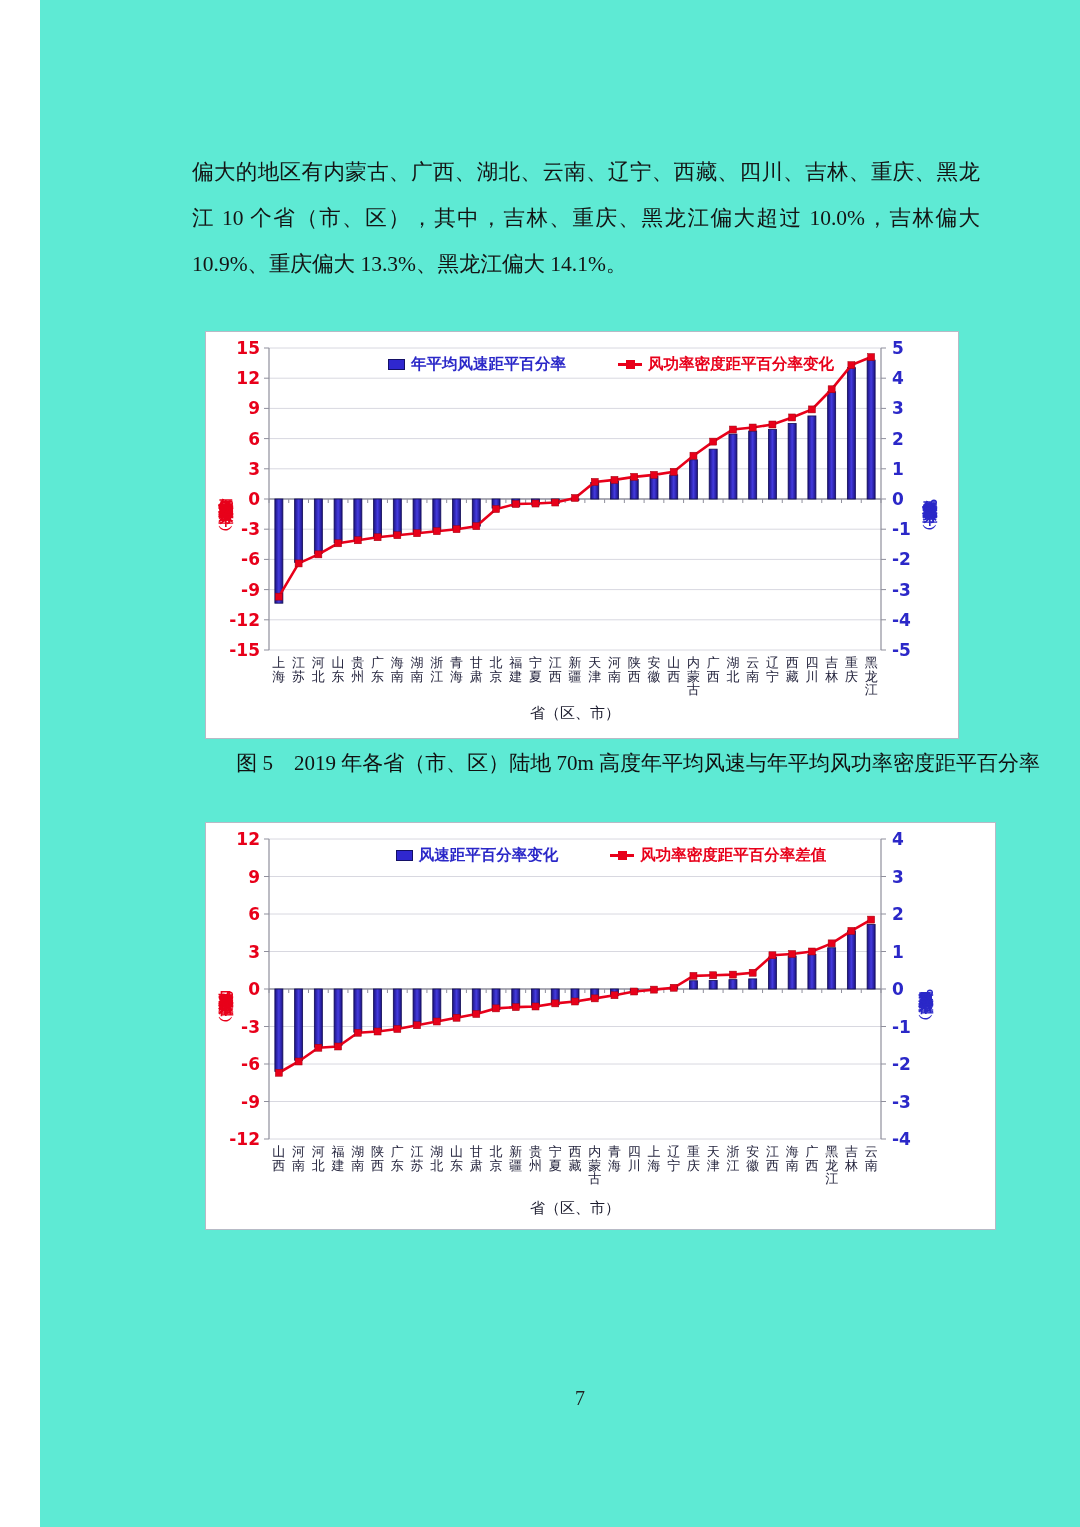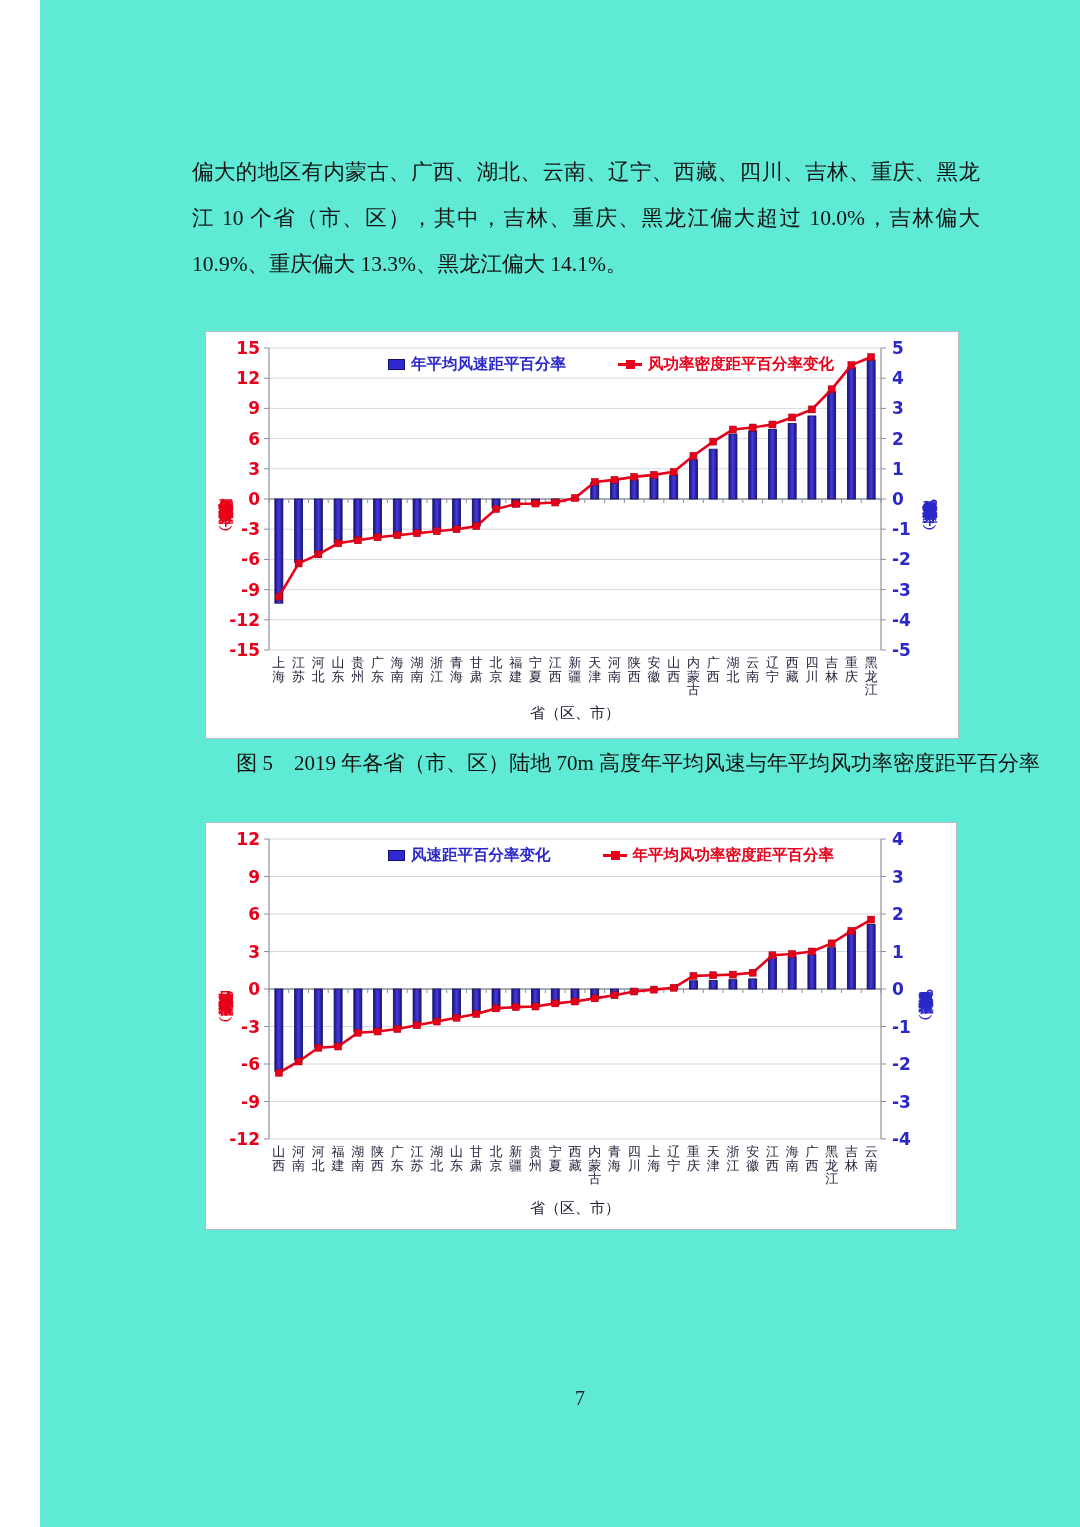--- a/index.html
+++ b/index.html
@@ -2,21 +2,21 @@
 <html><head>
 <meta charset="utf-8">
 <style>
   html,body{margin:0;padding:0;background:#ffffff;}
   .page{position:relative;width:1080px;height:1527px;background:#5eead4;overflow:hidden;
         font-family:"Liberation Serif","DejaVu Serif",serif;color:#111;margin-left:40px;}
   .body-text{position:absolute;left:152px;top:127px;width:788px;font-size:21.5px;
              line-height:2.15;text-align:justify;color:#141414;}
   .chart{position:absolute;background:#ffffff;border:1px solid #b7bac6;}
   #chart5{left:165px;top:331px;width:752px;height:406px;}
-  #chart6{left:165px;top:822px;width:750px;height:406px;}
+  #chart6{left:165px;top:822px;width:750px;height:406px;padding-left:39px;}
   .chart svg{position:absolute;left:0;top:0;}
   .legend{position:absolute;left:63px;width:684px;top:22px;display:flex;justify-content:center;
           gap:52px;font-family:"DejaVu Sans","Liberation Sans",sans-serif;
           font-size:15.5px;font-weight:bold;white-space:nowrap;}
   .legend-item{display:flex;align-items:center;gap:6px;}
   .lg-blue{color:#2b28c8;} .lg-red{color:#e8001a;}
   .swatch-bar{width:15px;height:9px;background:#2f27cf;border:1px solid #141066;display:inline-block;}
   .swatch-line{position:relative;width:24px;height:3px;background:#e8001a;display:inline-block;}
   .swatch-line i{position:absolute;left:8px;top:-3px;width:9px;height:9px;background:#e8001a;display:block;}
   .vtitle{position:absolute;writing-mode:vertical-rl;font-family:"DejaVu Sans","Liberation Sans",sans-serif;
@@ -268,21 +268,21 @@
   <div class="chart" id="chart6">
     <div class="legend">
       <div class="legend-item lg-blue">
         <span class="swatch-bar"></span>
         <span>风速距平百分率变化</span>
       </div>
       <div class="legend-item lg-red">
         <span class="swatch-line">
             <i></i>
           </span>
-        <span>年平均风功率密度距平百分率</span>
+        <span>风功率密度距平百分率差值</span>
       </div>
     </div>
     <div class="vtitle red left">风功率密度距平百分率差值（%）</div>
     <div class="vtitle blue right">风速距平百分率差值（%）</div>
     <svg id="svg6" width="750" height="406">
         <defs>
           <linearGradient id="barGrad6" x1="0" y1="0" x2="1" y2="0">
             <stop offset="0%" stop-color="#1a1280"></stop>
             <stop offset="50%" stop-color="#443bdf"></stop>
             <stop offset="100%" stop-color="#1a1280"></stop>

